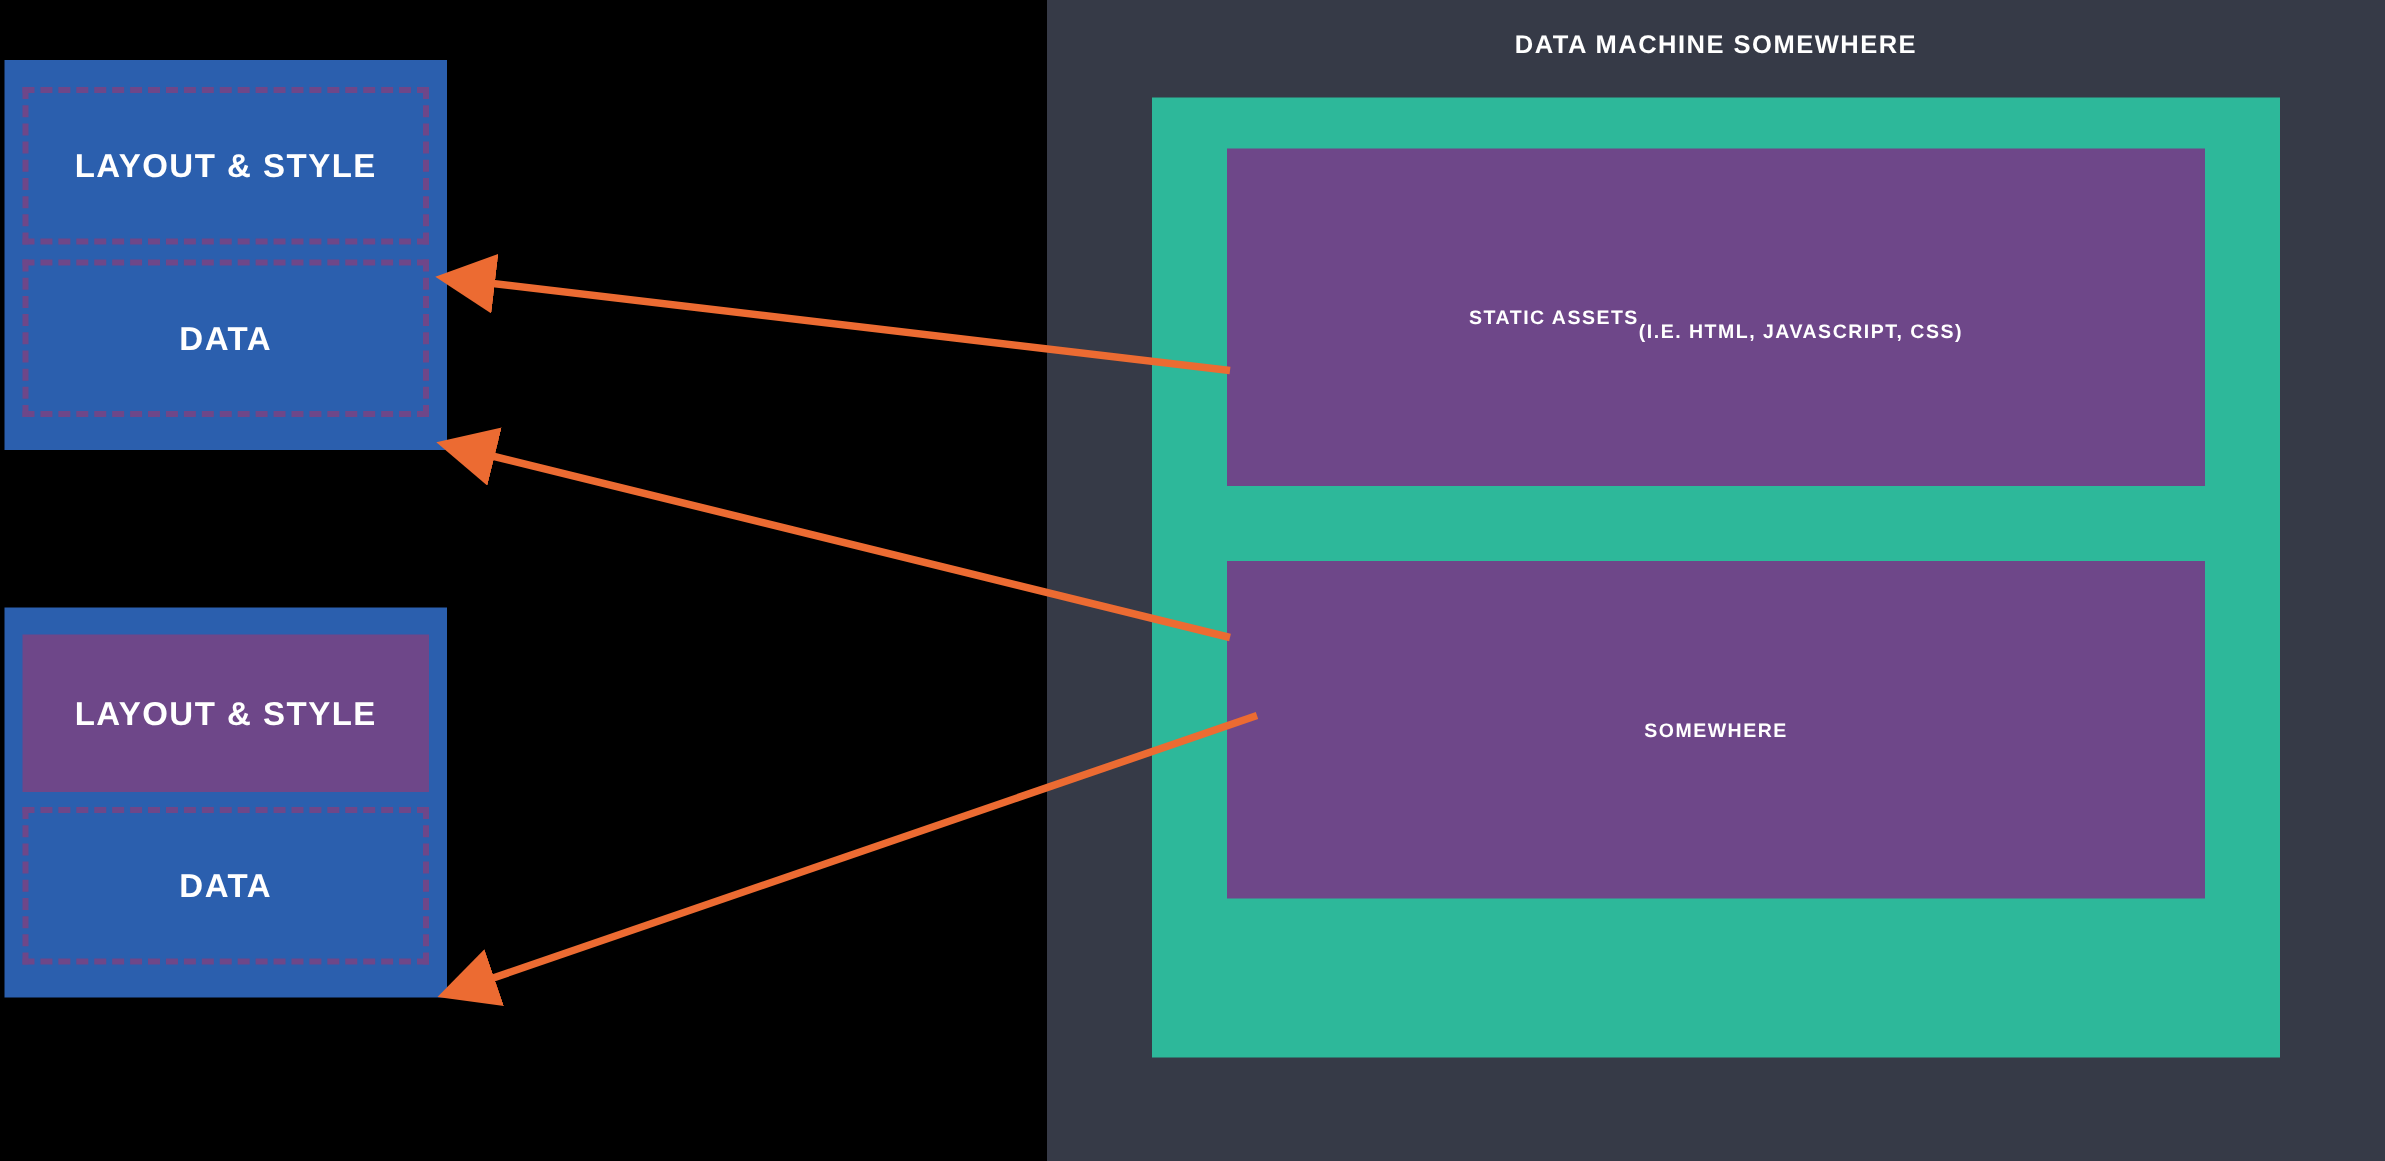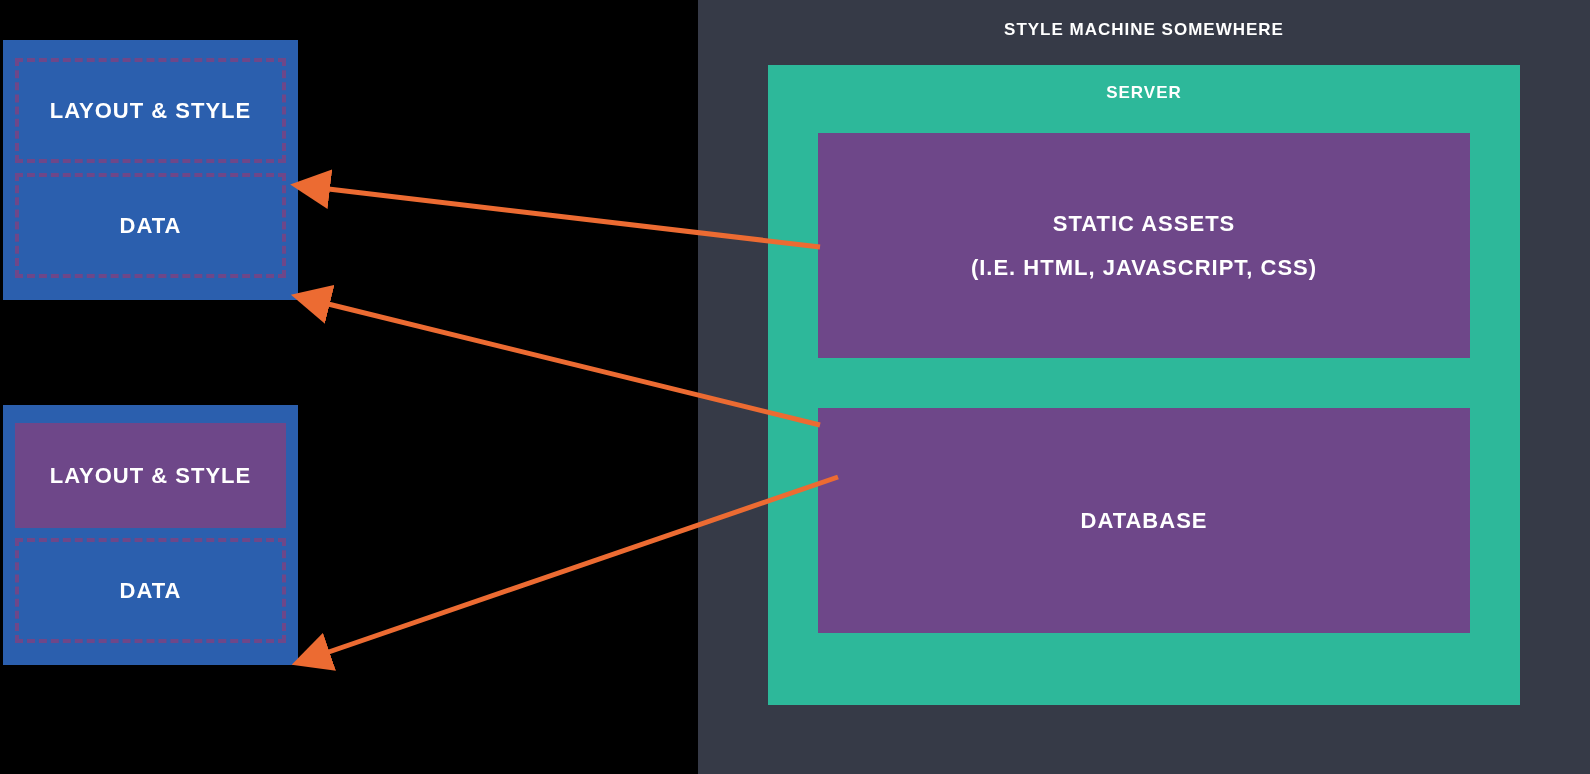--- a/index.html
+++ b/index.html
@@ -43,25 +43,26 @@
       color: #fff;
       font-size: 17px;
       letter-spacing: 1px;
       margin-bottom: 30px;
     }
     .server-box {
       background: #6e4789;
       color: #fff;
       text-align: center;
       display: flex;
-      flex-direction: column;
+      flex-direction: row;
       justify-content: center;
       align-items: center;
-      font-size: 22px;
+      font-size: 13px;
       letter-spacing: 1px;
+      margin-top: 16px;
     }
     .static-assets-box {
       height: 225px;
       margin-bottom: 50px;
     }
     .static-assets-sub {
       margin-top: 18px;
     }
     .database-box {
       height: 225px;
@@ -111,29 +112,28 @@
       left: 0;
       width: 1590px;
       height: 774px;
       pointer-events: none;
     }
   </style>
 </head>
 <body>
 
 <div class="machine-container">
-  <div class="machine-title">STYLE MACHINE SOMEWHERE</div>
+  <div class="machine-title">DATA MACHINE SOMEWHERE</div>
   <div class="server-container">
-    <div class="server-title">SERVER</div>
     <div class="server-box static-assets-box">
       <div>STATIC ASSETS</div>
       <div class="static-assets-sub">(I.E. HTML, JAVASCRIPT, CSS)</div>
     </div>
     <div class="server-box database-box">
-      <div>DATABASE</div>
+      <div>SOMEWHERE</div>
     </div>
   </div>
 </div>
 
 <div class="client-box website-box">
   <div class="client-section dashed-section">
     <span>LAYOUT &amp; STYLE</span>
   </div>
   <div class="client-section dashed-section">
     <span>DATA</span>

